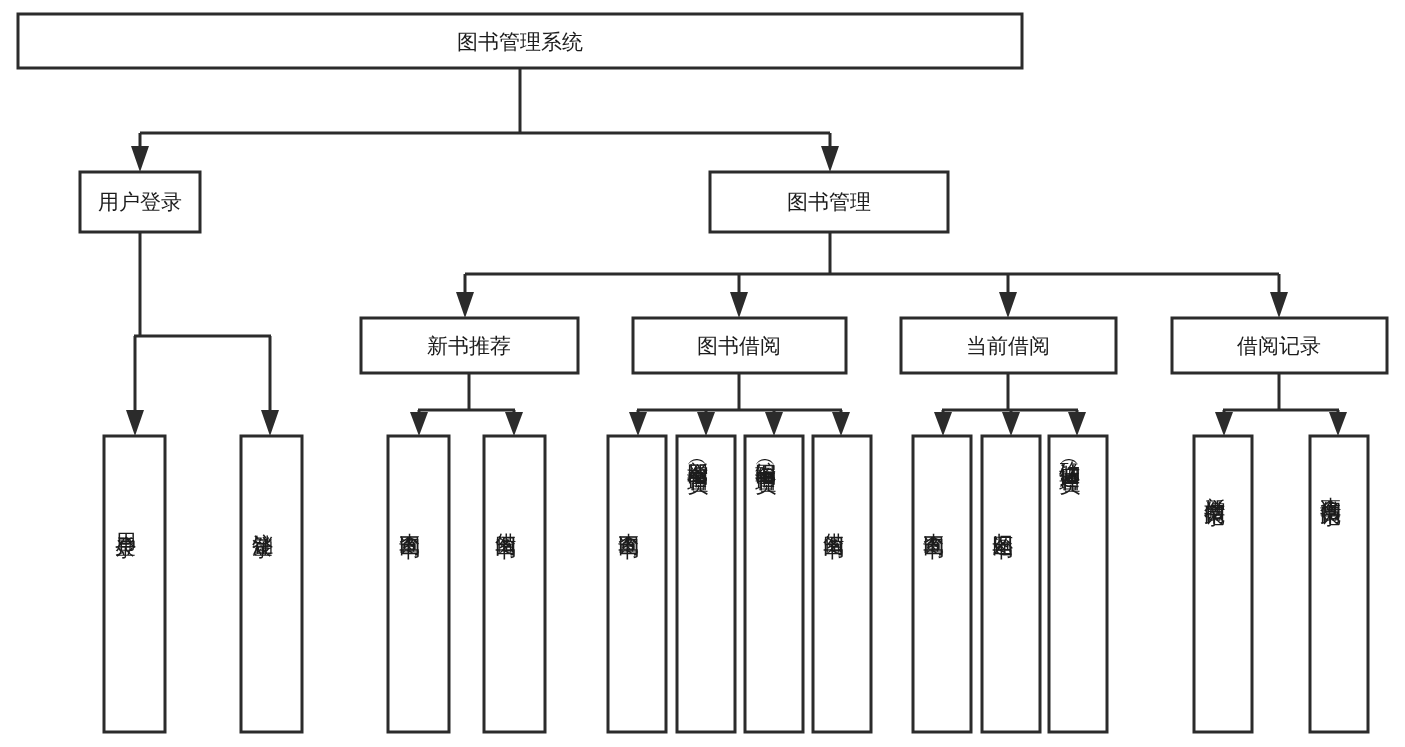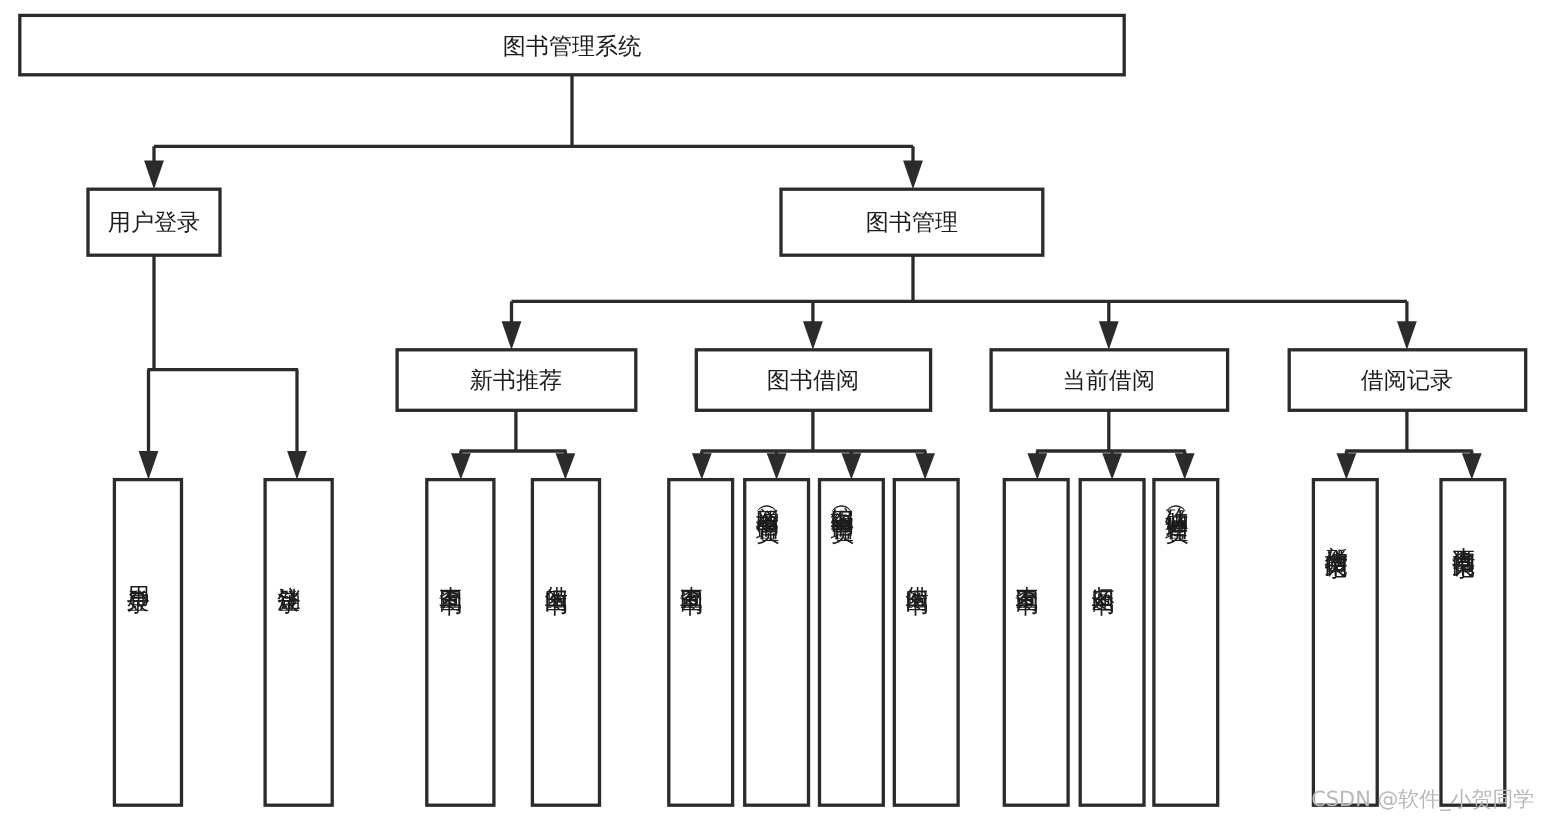--- a/index.html
+++ b/index.html
@@ -210,15 +210,14 @@
   <div class="node-label-v" style="left:616px; top:516px; height:180px;">查询图书</div>
   <div class="node-label-v" style="left:685px; top:444px; height:285px;">新增图书（管理员）</div>
   <div class="node-label-v" style="left:753px; top:444px; height:285px;">编辑图书（管理员）</div>
   <div class="node-label-v" style="left:821px; top:516px; height:180px;">借阅图书</div>
   <div class="node-label-v" style="left:921px; top:516px; height:180px;">查询图书</div>
   <div class="node-label-v" style="left:990px; top:516px; height:180px;">归还图书</div>
   <div class="node-label-v" style="left:1057px; top:444px; height:285px;">确认归还（管理员）</div>
   <div class="node-label-v" style="left:1202px; top:480px; height:235px;">新增借阅记录</div>
   <div class="node-label-v" style="left:1318px; top:480px; height:235px;">查询借阅记录</div>
 
-  <div class="watermark" style="left:1192px; top:714px;">CSDN @软件_小贺同学</div>
 
 </div>
 
 </body></html>

